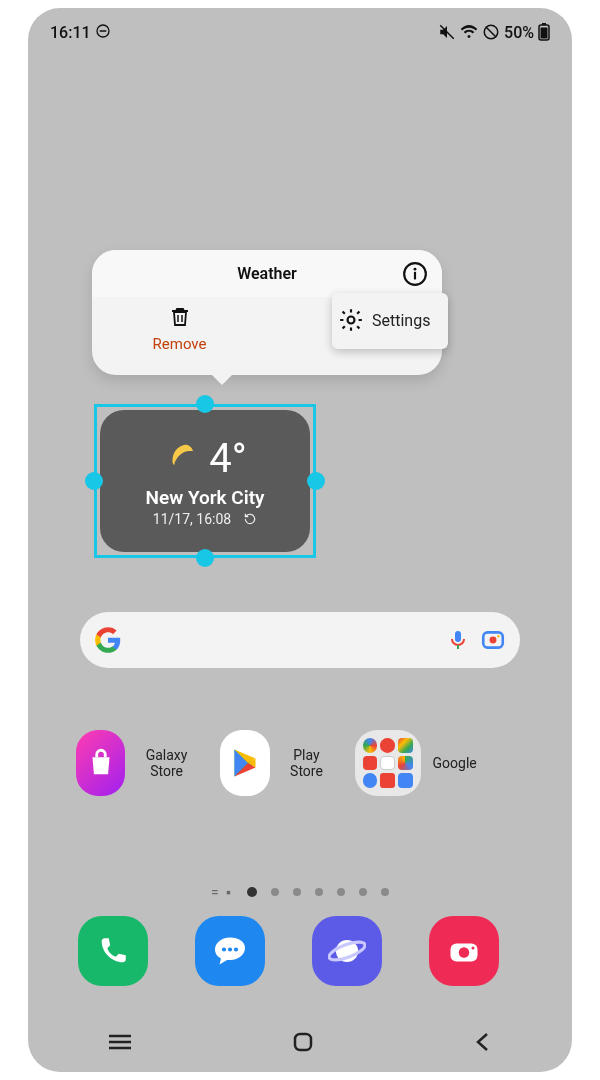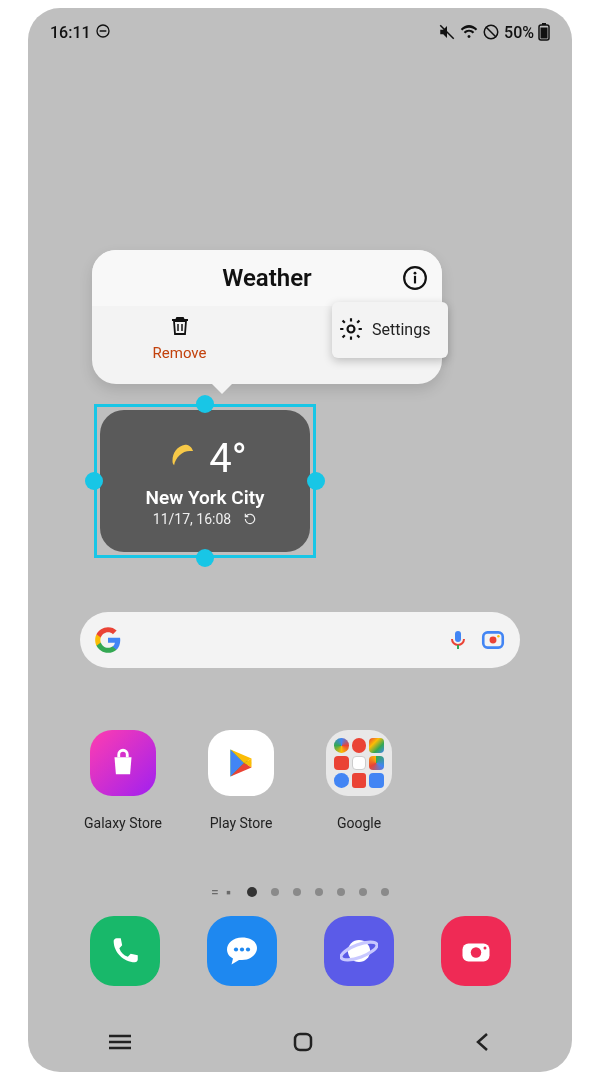--- a/index.html
+++ b/index.html
@@ -44,21 +44,21 @@
   }
   .popup-header {
     background: #f8f8f8;
     border-radius: 24px 24px 0 0;
     padding: 14px 18px;
     display: flex;
     align-items: center;
     justify-content: center;
     position: relative;
   }
-  .popup-title { font-size: 24px; font-weight: 600; color: #111; }
+  .popup-title { font-size: 16px; font-weight: 600; color: #111; }
   .info-btn {
     position: absolute; right: 14px; top: 50%; transform: translateY(-50%);
     width: 26px; height: 26px;
   }
   .popup-body {
     display: flex;
     padding: 8px 0 22px 0;
     position: relative;
   }
   .popup-action {
@@ -132,21 +132,21 @@
   .search .spacer { flex: 1; }
   
   .apps {
     position: absolute;
     left: 48px; right: 48px; top: 722px;
     display: grid;
     grid-template-columns: repeat(4, 1fr);
     gap: 0 24px;
     text-align: center;
   }
-  .app { display: flex; flex-direction: column; align-items: center; gap: 19px; }
+  .app { display: flex; flex-direction: row; align-items: center; gap: 12px; }
   .app-icon {
     width: 66px; height: 66px;
     border-radius: 22px;
     display: flex; align-items: center; justify-content: center;
   }
   .app-label { font-size: 14px; color: #222; }
   .galaxy { background: linear-gradient(135deg,#ff3db0,#a020f0); }
   .gallery { background: linear-gradient(135deg,#e3106b,#c00a58); }
   .play { background: #fff; }
   .google-folder {

